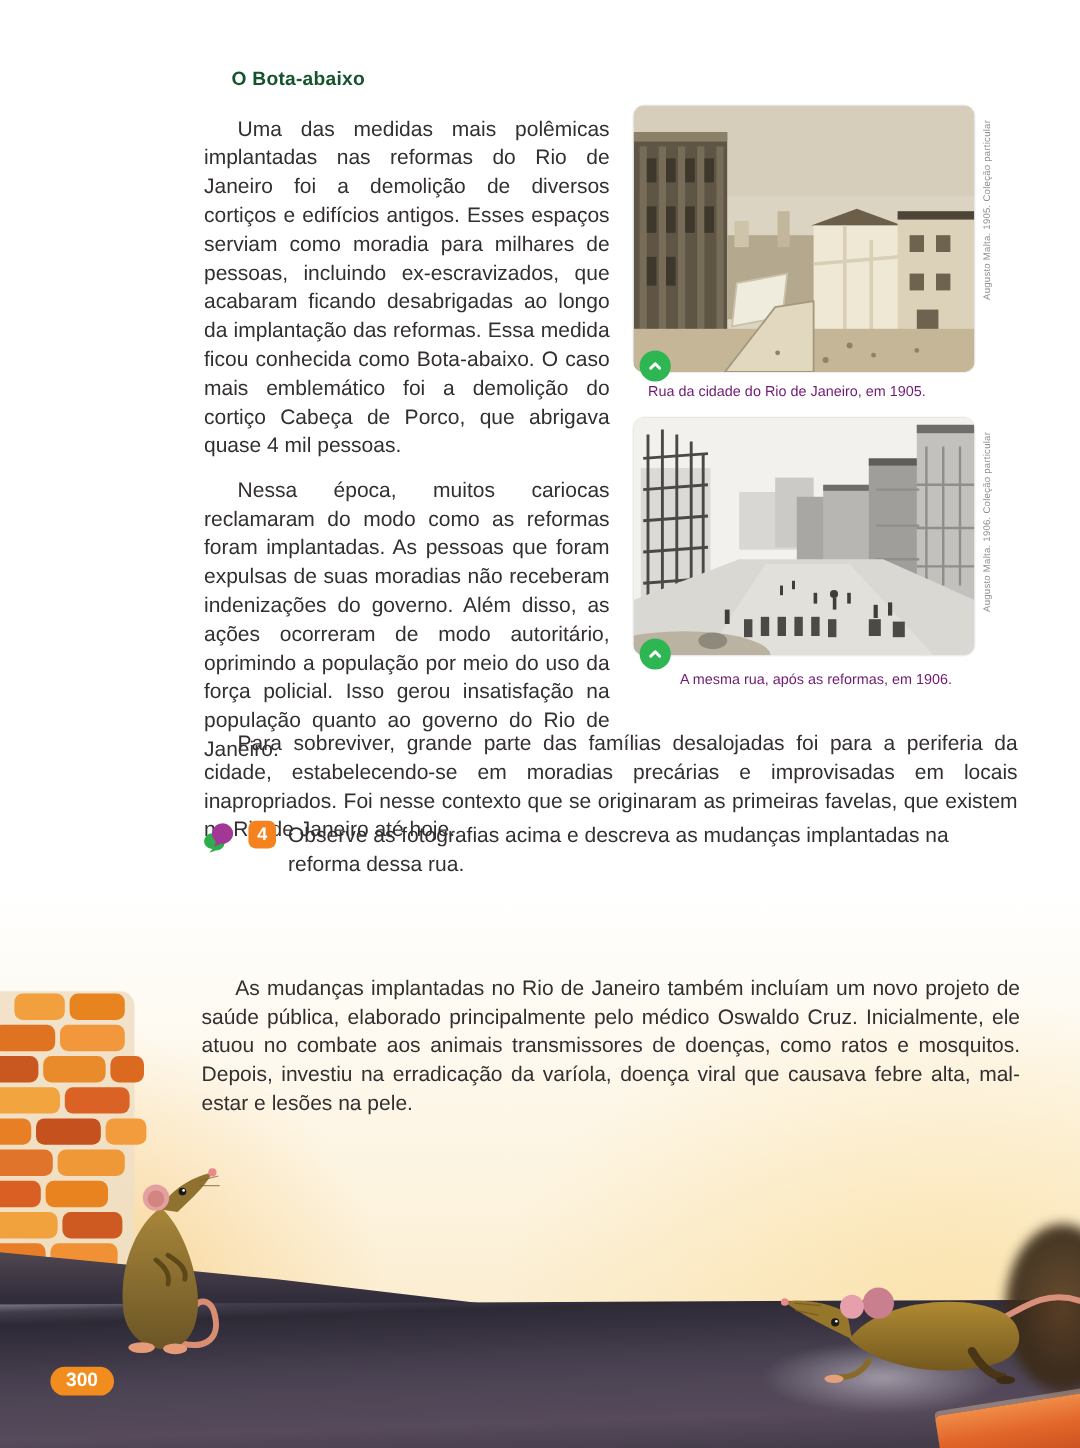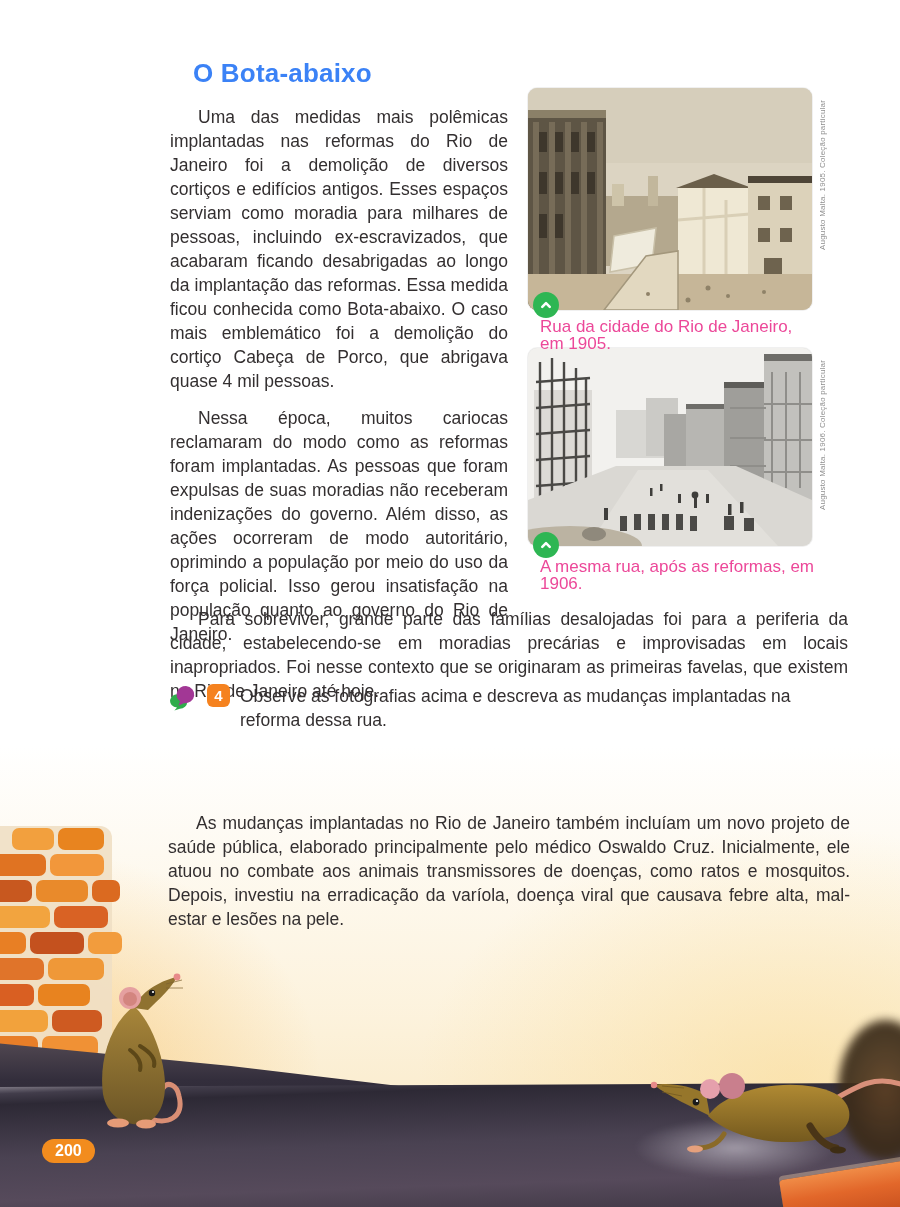--- a/index.html
+++ b/index.html
@@ -4,38 +4,38 @@
 <style>
   html,body { margin:0; padding:0; background:#ffffff; }
   #page {
     position:relative; width:900px; height:1207px; overflow:hidden;
     background:#ffffff;
     font-family:"Liberation Sans","DejaVu Sans",sans-serif;
     color:#332f30;
   }
   .abs { position:absolute; }
   h1.sec {
-    margin:0; font-size:26px; font-weight:bold; color:#3b82f6;
+    margin:0; font-size:16px; font-weight:bold; color:#14532d;
     letter-spacing:0.2px; z-index:4;
   }
   .body-text {
     font-size:17.5px; line-height:24px; text-align:justify;
     color:#332f30; z-index:4; hyphens:auto;
   }
   .body-text p { margin:0 0 13px 0; text-indent:28px; }
   
   .photo-fig { border-radius:9px; overflow:hidden; z-index:3;
     box-shadow:0 0 0 1px rgba(0,0,0,0.06); background:#ddd; }
   .photo-fig svg { display:block; }
   .chev-btn {
     width:26px; height:26px; border-radius:50%; background:#2EB653;
     display:flex; align-items:center; justify-content:center; z-index:5;
     border:none; padding:0; cursor:pointer;
   }
-  .caption { font-size:17px; color:#ec4899; z-index:4; line-height:17px; }
+  .caption { font-size:12px; color:#701a75; z-index:4; line-height:17px; }
   .credit {
     font-size:8px; color:#8f8f8f; z-index:4;
     writing-mode:vertical-rl; transform:rotate(180deg);
     letter-spacing:0.2px; white-space:nowrap;
   }
   
   .activity { display:flex; align-items:flex-start; z-index:4; }
   .activity .bubbles { flex:0 0 auto; margin-top:1px; }
   .badge-num {
     flex:0 0 auto; width:23px; height:23px; margin:0 10px 0 9px;
@@ -168,21 +168,21 @@
       <path d="M76,78 C70,88 62,92 50,92" fill="none" stroke="#8A6A28" stroke-width="5" stroke-linecap="round"></path>
       <ellipse cx="47" cy="93" rx="8" ry="3.4" fill="#E5A07C"></ellipse>
       <path d="M162,70 C170,84 178,90 188,92" fill="none" stroke="#4A3517" stroke-width="7" stroke-linecap="round"></path>
       <ellipse cx="190" cy="94" rx="8" ry="3.4" fill="#3E2D14"></ellipse>
       <path d="M14,36 L34,40 M14,30 L36,32" stroke="#6e5520" stroke-width="1" opacity="0.7"></path>
     </svg>
   </div>
 
   <h1 class="abs sec" style="left:193px; top:58px;">O Bota-abaixo</h1>
 
-  <div class="abs body-text" style="left:170px; top:95px; width:338px;margin-top:10px;">
+  <div class="abs body-text" style="left:170px; top:95px; width:338px;">
     <p>Uma das medidas mais polêmicas implantadas nas reformas do Rio de Janeiro foi a demolição de diversos cortiços e edifícios antigos. Esses espaços serviam como moradia para milhares de pessoas, incluindo ex-escravizados, que acabaram ficando desabrigadas ao longo da implantação das reformas. Essa medida ficou conhecida como Bota-abaixo. O caso mais emblemático foi a demolição do cortiço Cabeça de Porco, que abrigava quase 4 mil pessoas.</p>
     <p>Nessa época, muitos cariocas reclamaram do modo como as reformas foram implantadas. As pessoas que foram expulsas de suas moradias não receberam indenizações do governo. Além disso, as ações ocorreram de modo autoritário, oprimindo a população por meio do uso da força policial. Isso gerou insatisfação na população quanto ao governo do Rio de Janeiro.</p>
   </div>
 
   <figure class="abs photo-fig" style="left:528px; top:88px; width:284px; height:222px; margin:0;">
     <svg width="284" height="222" viewBox="0 0 284 222" aria-hidden="true">
       <rect x="0" y="0" width="284" height="222" fill="#DCD4C2"></rect>
       <rect x="0" y="0" width="284" height="75" fill="#D6CEBB"></rect>
       <rect x="0" y="22" width="78" height="200" fill="#5E5545"></rect>
       <rect x="0" y="22" width="78" height="8" fill="#8B8068"></rect>
@@ -305,21 +305,21 @@
       <ellipse cx="66" cy="186" rx="12" ry="7" fill="#8F897C"></ellipse>
     </svg>
   </figure>
   <button class="abs chev-btn" style="left:533px; top:532px;">
     <span style="display:flex;">
       <svg width="18" height="18" viewBox="0 0 24 24">
           <polyline points="7,14.5 12,9.5 17,14.5" fill="none" stroke="#ffffff" stroke-width="3.4" stroke-linecap="round" stroke-linejoin="round"></polyline>
         </svg>
     </span>
   </button>
-  <div class="abs caption" style="left:540px; top:558px; width:280px;">A mesma rua, após as reformas, em 1906.</div>
+  <div class="abs caption" style="left:540px; top:558px; width:280px;text-align:center;">A mesma rua, após as reformas, em 1906.</div>
   <div class="abs credit" style="left:818px; top:350px; height:160px;">Augusto Malta. 1906. Coleção particular</div>
 
   <div class="abs body-text" style="left:170px; top:607px; width:678px;">
     <p style="margin:0;">Para sobreviver, grande parte das famílias desalojadas foi para a periferia da cidade, estabelecendo-se em moradias precárias e improvisadas em locais inapropriados. Foi nesse contexto que se originaram as primeiras favelas, que existem no Rio de Janeiro até hoje.</p>
   </div>
 
   <div class="abs activity" style="left:170px; top:684px; width:682px;">
     <span class="bubbles">
       <svg width="28" height="26" viewBox="0 0 28 26" aria-hidden="true">
         <path d="M10,10 a7,6.6 0 1 0 -3,12.6 l-2.6,3 5.4,-1.8 a7,6.6 0 0 0 0.2,-13.8 Z" fill="#2FAC4B"></path>
@@ -328,15 +328,15 @@
     </span>
     <span class="badge-num">4</span>
     <span class="atext">Observe as fotografias acima e descreva as mudanças implantadas na reforma dessa rua.</span>
   </div>
 
 
   <div class="abs body-text z4" style="left:168px; top:776px; width:682px;margin-top:35px;">
     <p style="margin:0;">As mudanças implantadas no Rio de Janeiro também incluíam um novo projeto de saúde pública, elaborado principalmente pelo médico Oswaldo Cruz. Inicialmente, ele atuou no combate aos animais transmissores de doenças, como ratos e mosquitos. Depois, investiu na erradicação da varíola, doença viral que causava febre alta, mal-estar e lesões na pele.</p>
   </div>
 
-  <span class="abs page-badge">200</span>
+  <span class="abs page-badge">300</span>
 
 </div>
 
 </body></html>

